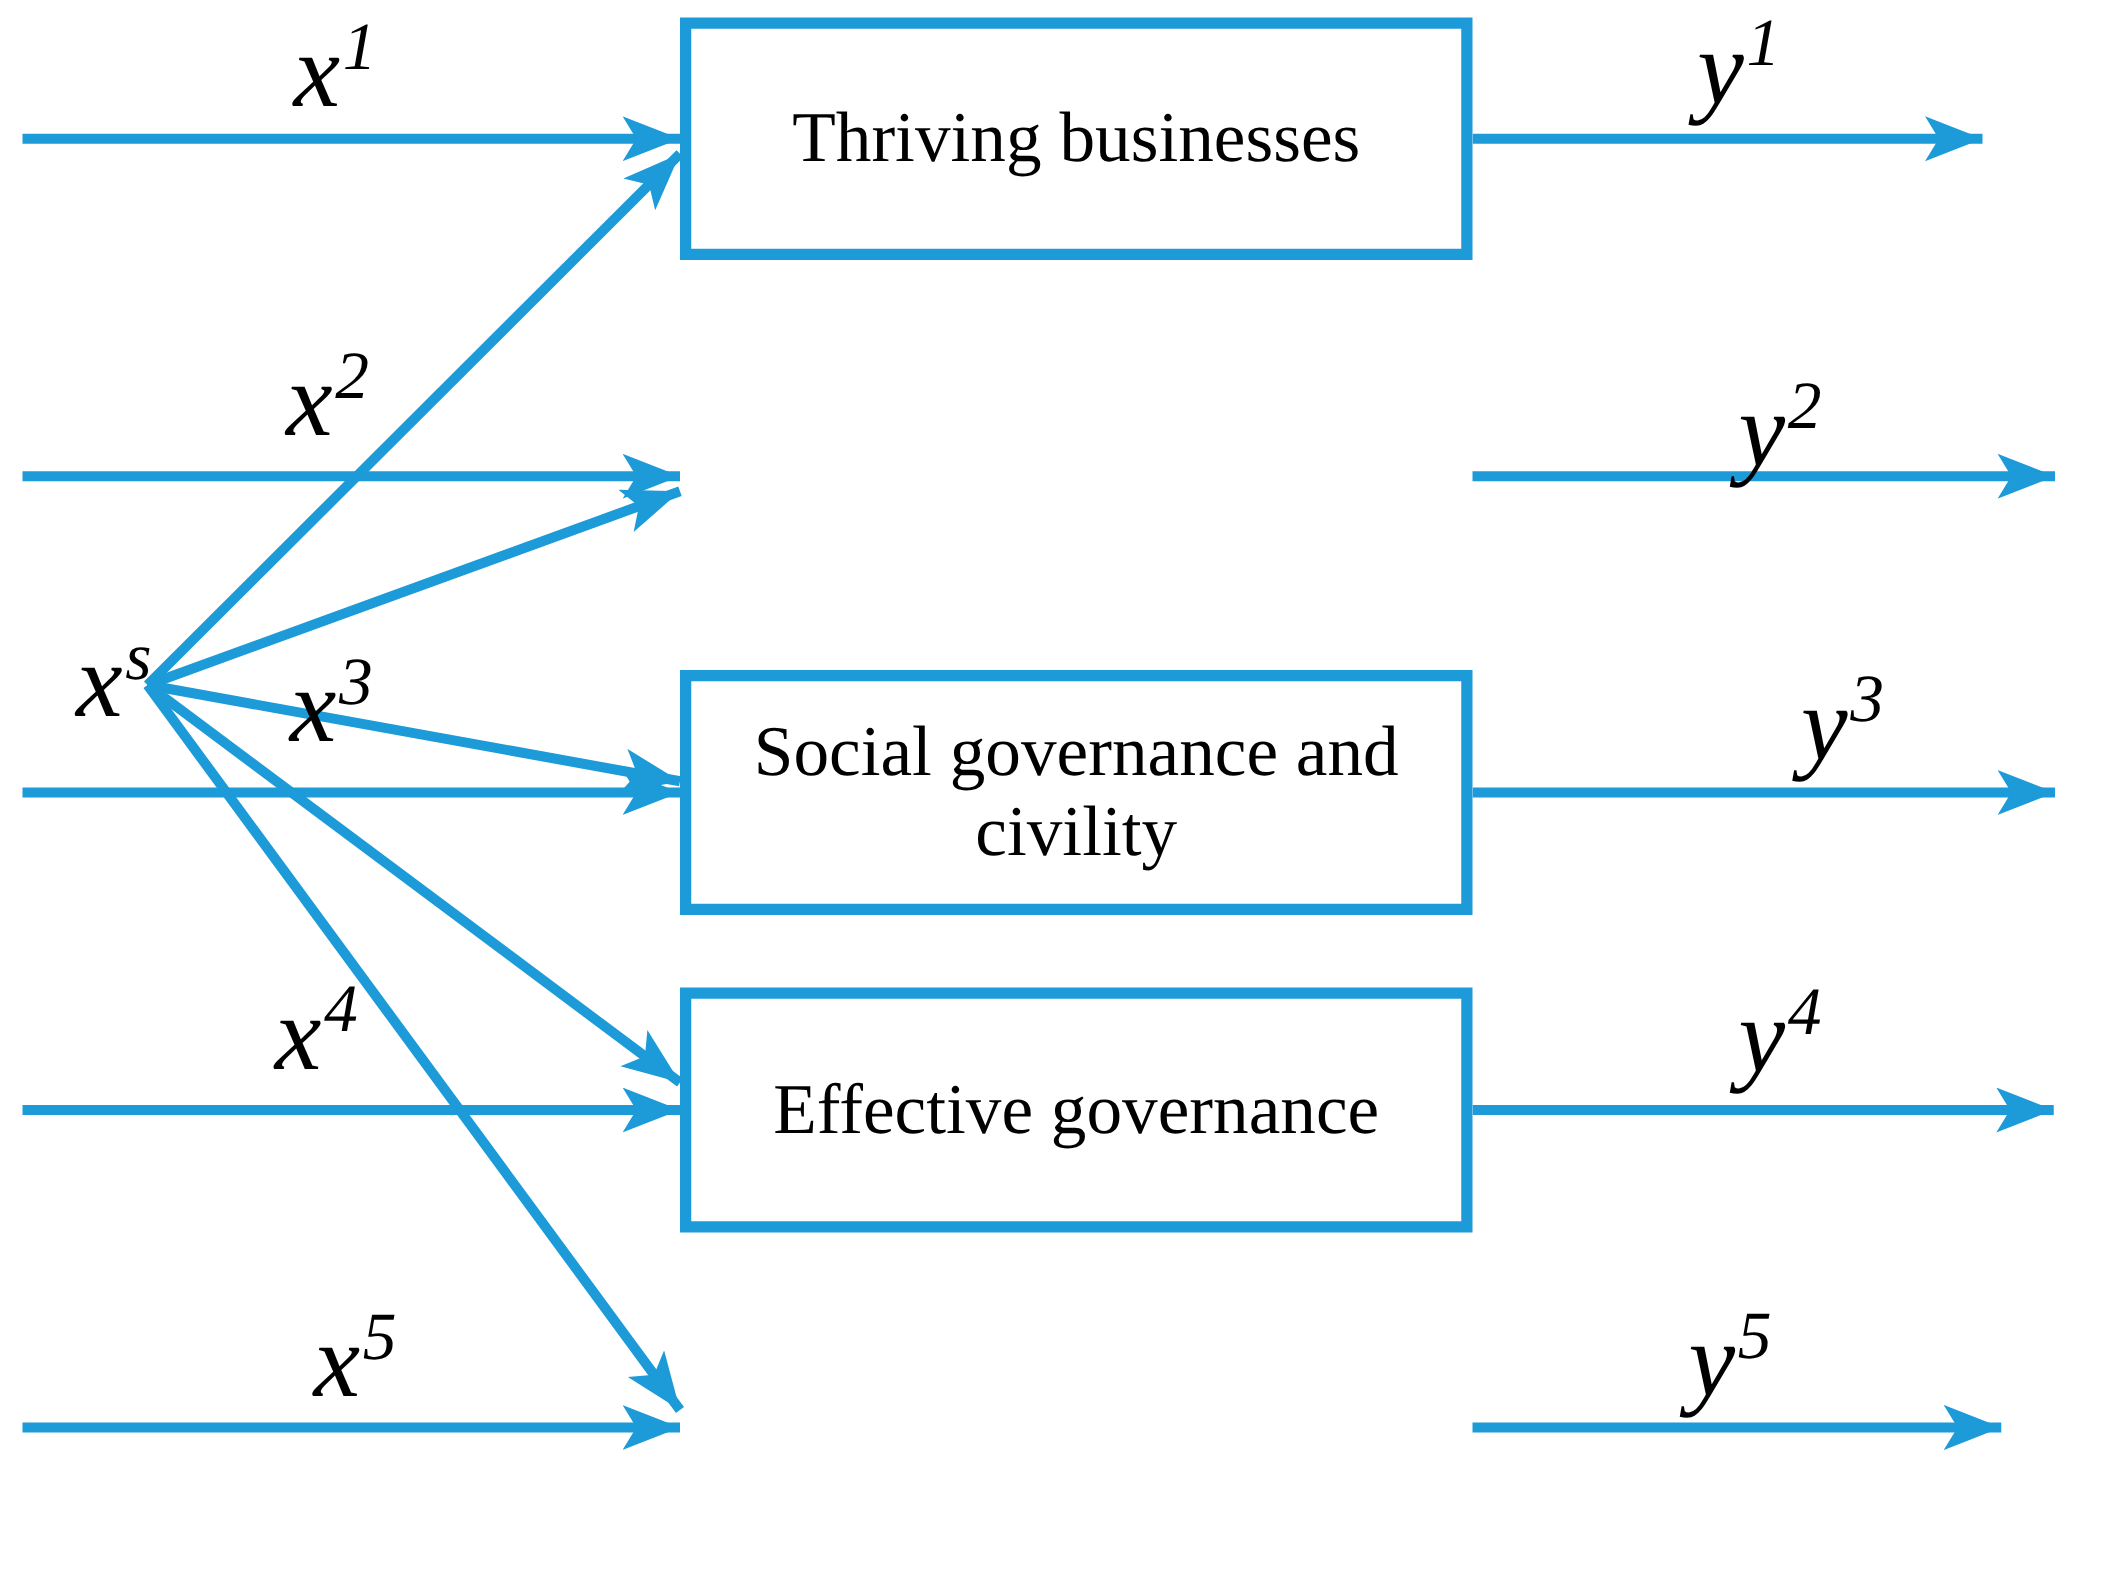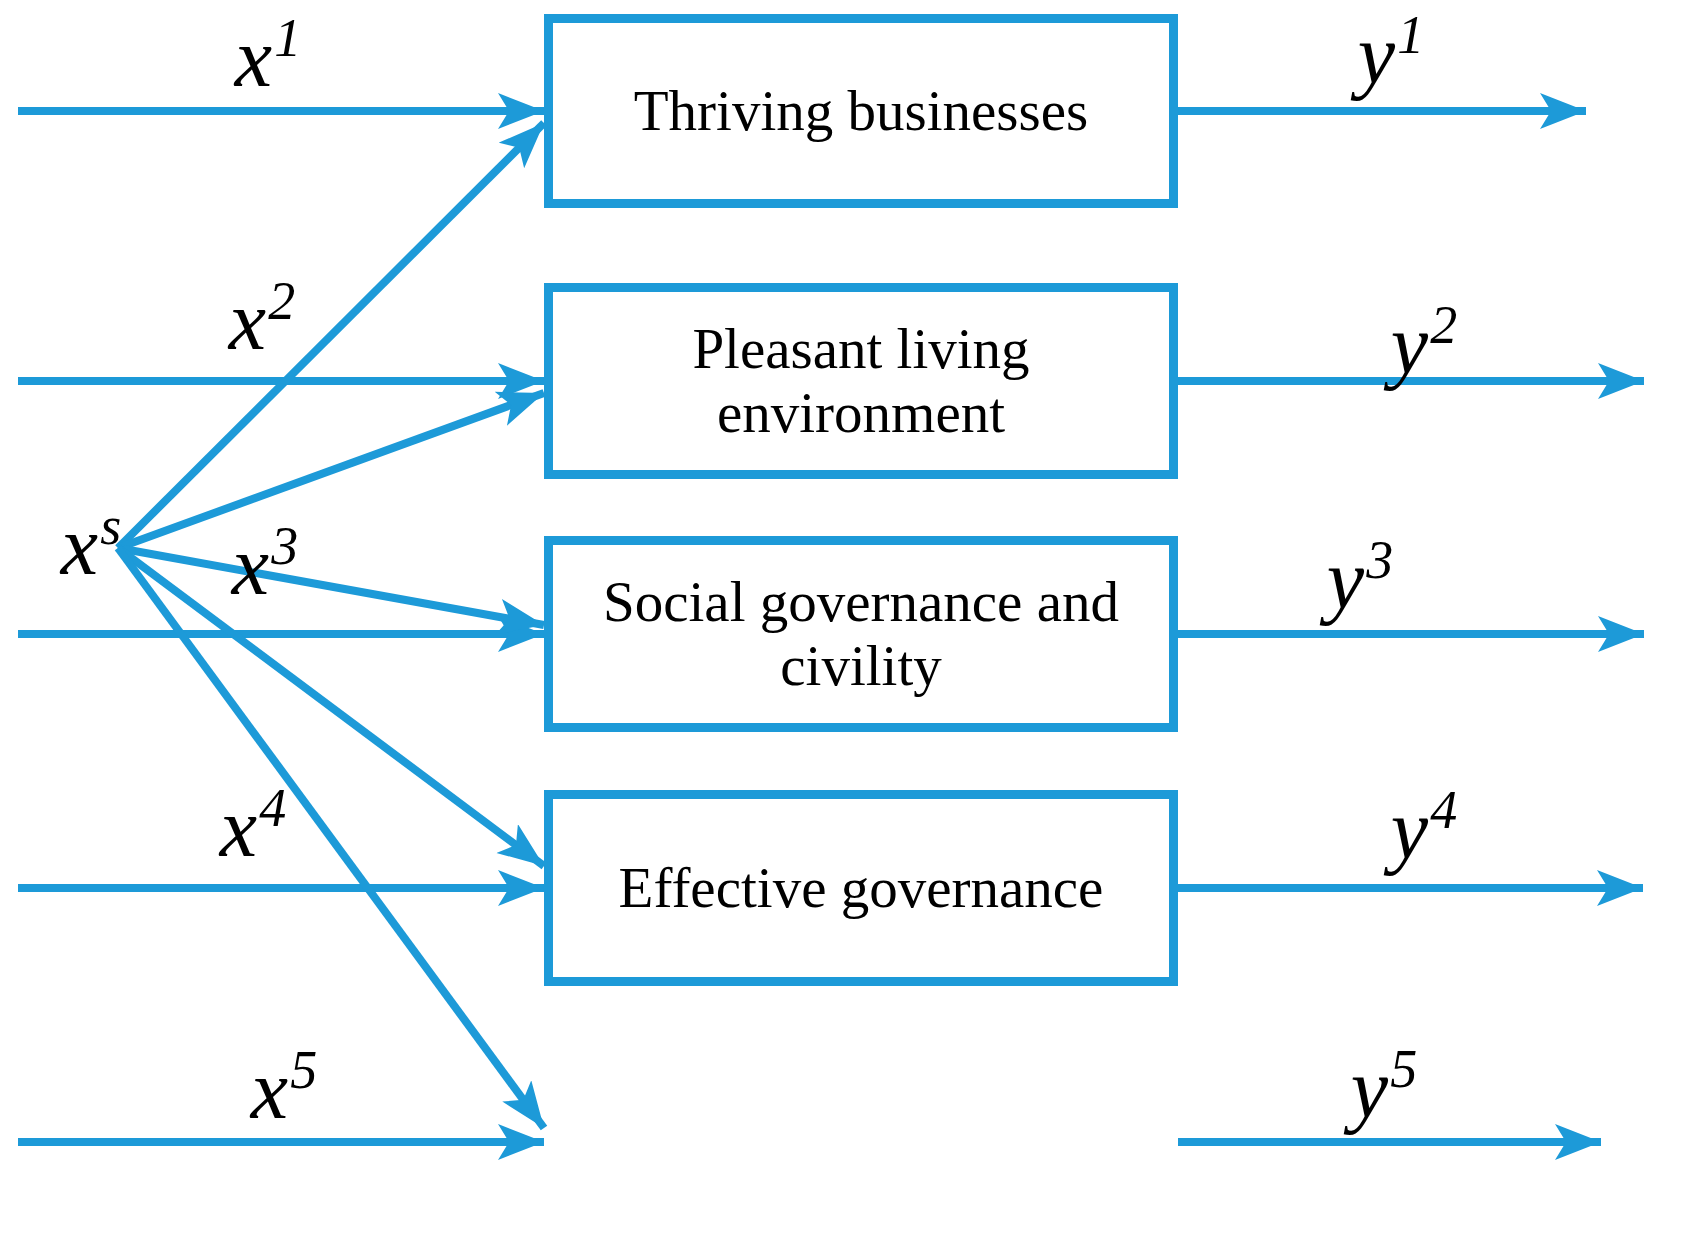--- a/index.html
+++ b/index.html
@@ -81,37 +81,34 @@
     <line x1="1178" y1="111" x2="1586" y2="111" marker-end="url(#head)"></line>
     <line x1="1178" y1="381" x2="1644" y2="381" marker-end="url(#head)"></line>
     <line x1="1178" y1="634" x2="1644" y2="634" marker-end="url(#head)"></line>
     <line x1="1178" y1="888" x2="1643" y2="888" marker-end="url(#head)"></line>
     <line x1="1178" y1="1142" x2="1601" y2="1142" marker-end="url(#head)"></line>
   </svg>
 
   <div class="box" style="top:14px;height:194px">
     <span>Thriving businesses</span>
   </div>
-  <div class="box" style="top:283px;height:196px">
-    <span>Pleasant living environment</span>
-  </div>
   <div class="box" style="top:536px;height:196px">
     <span>Social governance and civility</span>
   </div>
   <div class="box" style="top:790px;height:196px">
     <span>Effective governance</span>
   </div>
 
   <div class="vlabel" style="left:268px;top:58px"><span>x</span><sup>1</sup></div>
   <div class="vlabel" style="left:262px;top:321px"><span>x</span><sup>2</sup></div>
   <div class="vlabel" style="left:265px;top:566px"><span>x</span><sup>3</sup></div>
   <div class="vlabel" style="left:253px;top:828px"><span>x</span><sup>4</sup></div>
   <div class="vlabel" style="left:284px;top:1090px"><span>x</span><sup>5</sup></div>
 
   <div class="vlabel" style="left:91px;top:546px"><span>x</span><sup>s</sup></div>
 
   <div class="vlabel" style="left:1391px;top:55px"><span>y</span><sup>1</sup></div>
   <div class="vlabel" style="left:1424px;top:345px"><span>y</span><sup>2</sup></div>
-  <div class="vlabel" style="left:1360px;top:580px"><span>y</span><sup>3</sup></div>
+  <div class="vlabel" style="left:1474px;top:580px"><span>y</span><sup>3</sup></div>
   <div class="vlabel" style="left:1424px;top:830px"><span>y</span><sup>4</sup></div>
   <div class="vlabel" style="left:1384px;top:1089px"><span>y</span><sup>5</sup></div>
 
 </div>
 
 </body></html>

